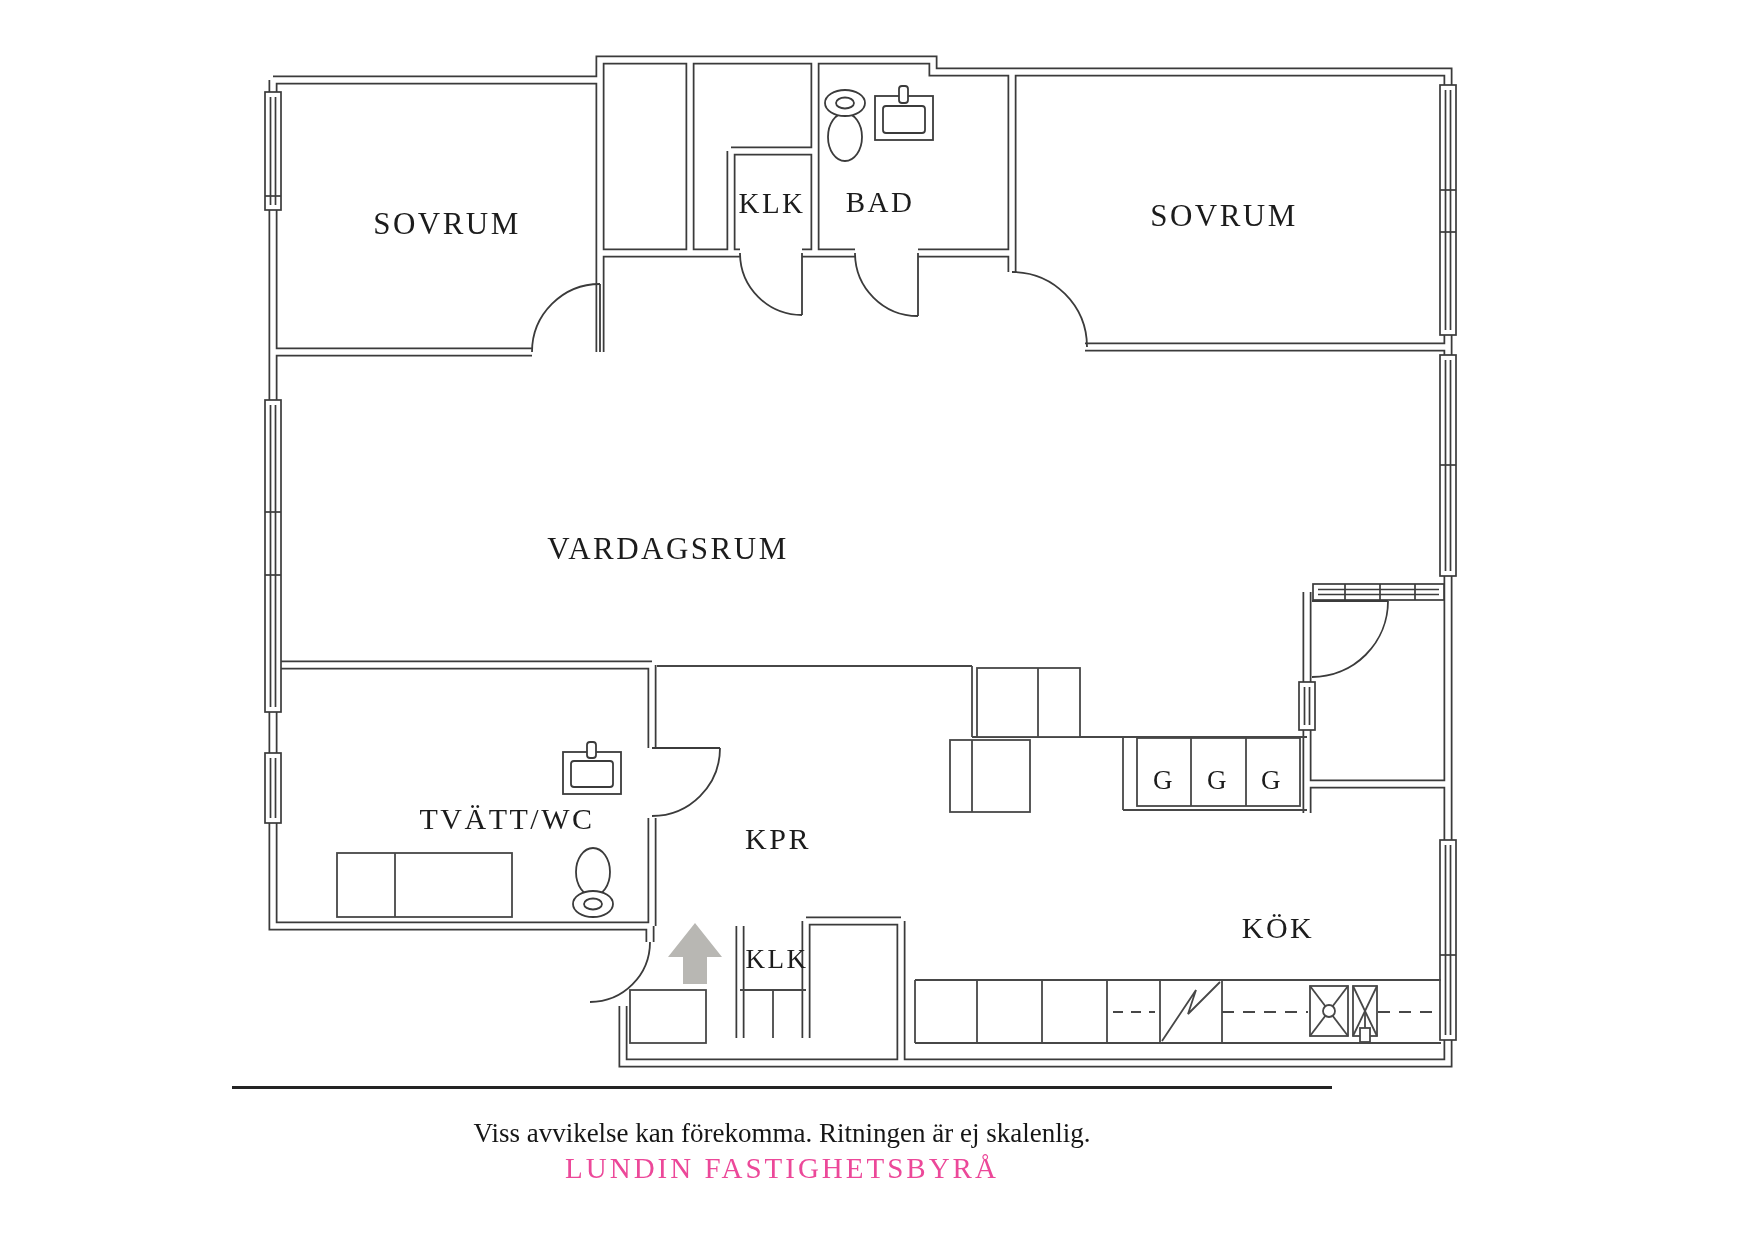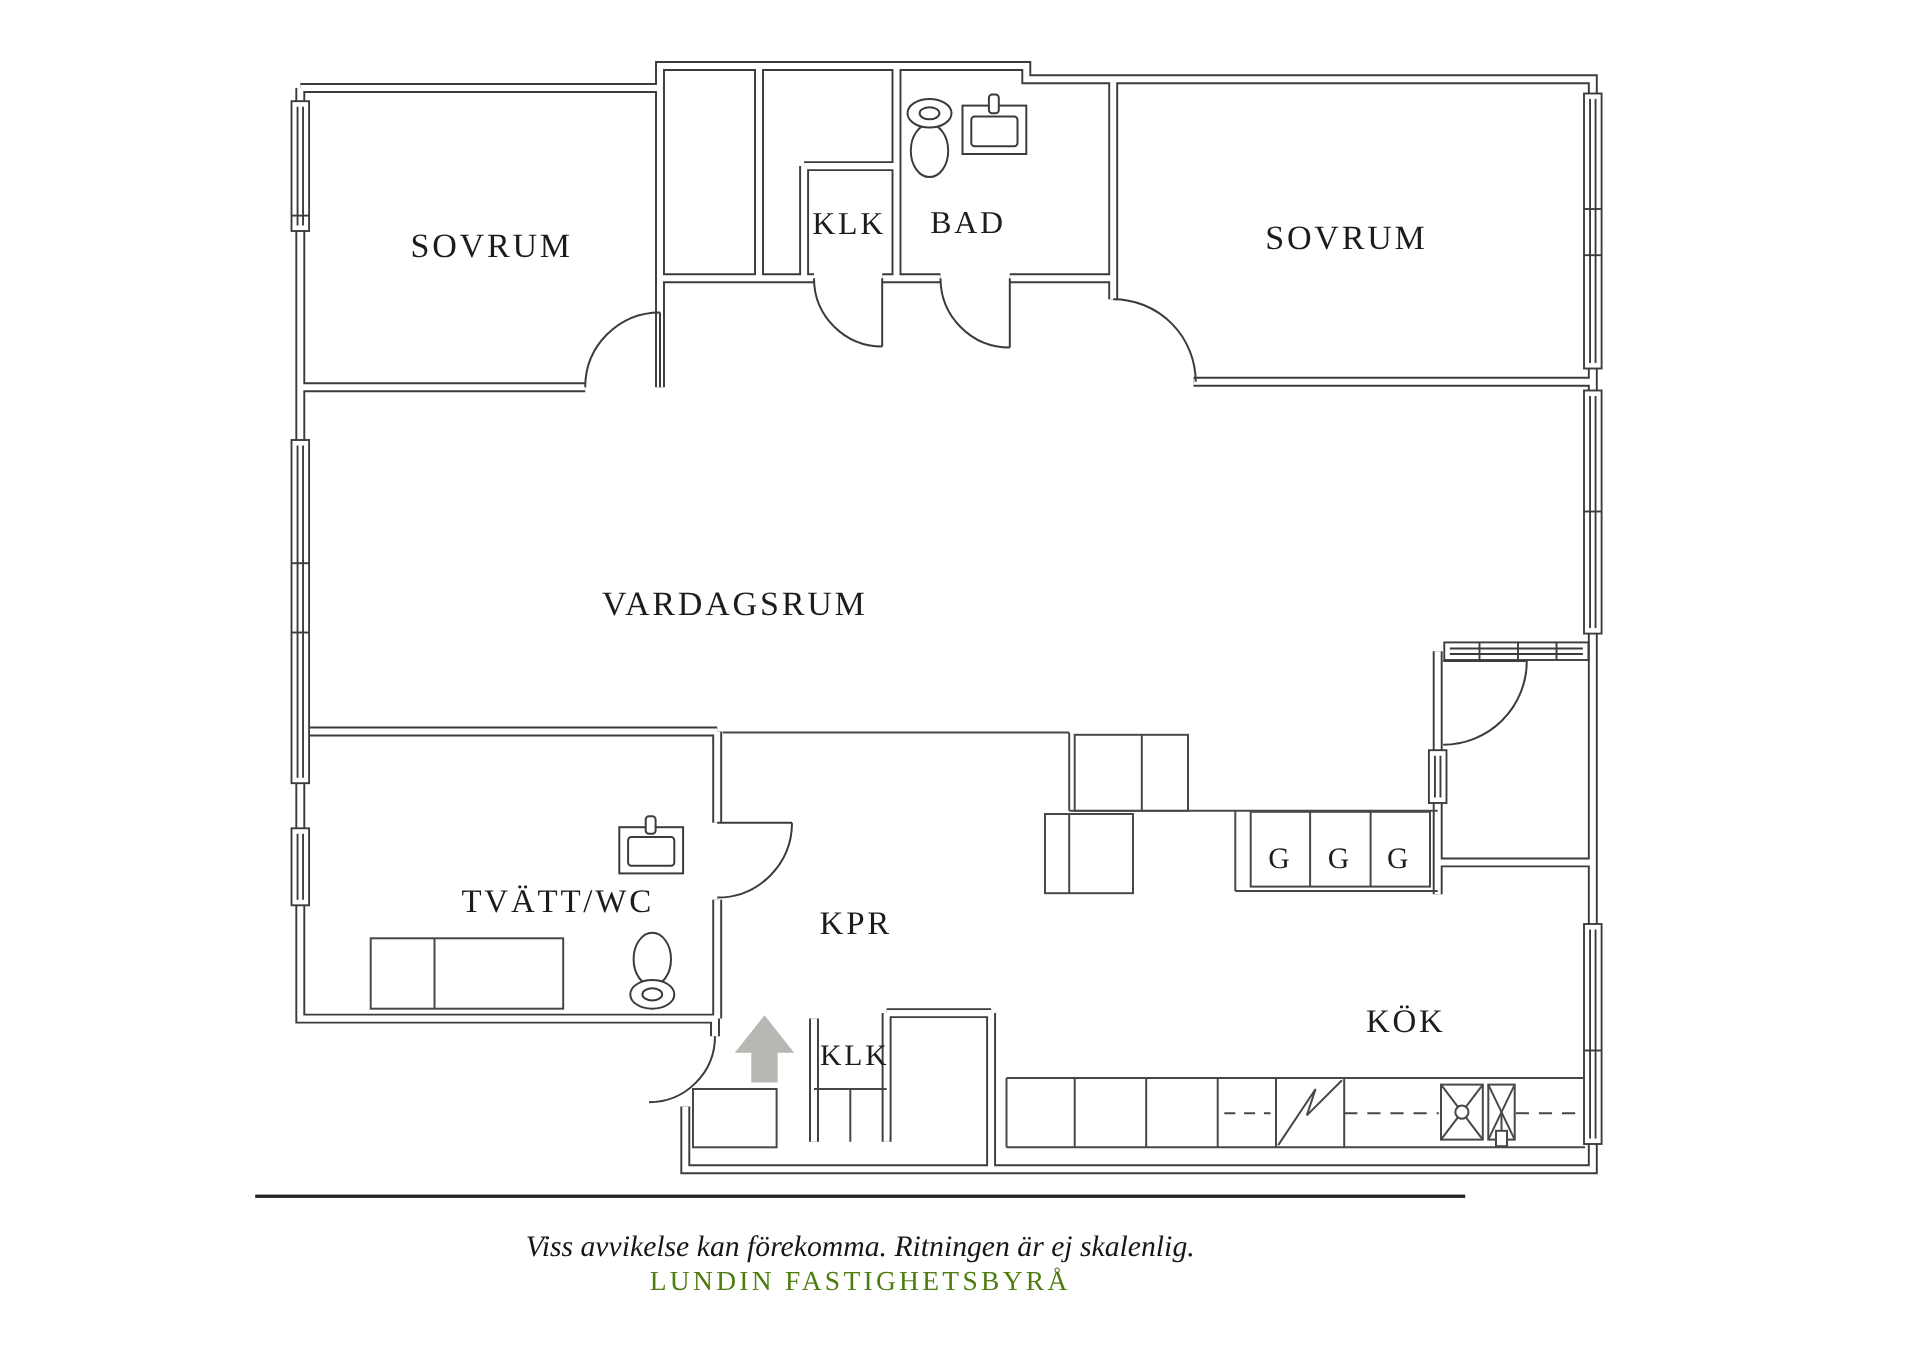--- a/index.html
+++ b/index.html
@@ -2,23 +2,23 @@
 <html><head>
 <meta charset="utf-8">
 <style>
   html,body{margin:0;padding:0;background:#ffffff;}
   .stage{position:relative;width:1754px;height:1240px;background:#ffffff;overflow:hidden;
          font-family:"Liberation Serif", serif;padding-left:28px;}
   svg{position:absolute;left:0;top:0;}
   .room-label{fill:#1c1c1c;letter-spacing:2.5px;}
   .footer-line{position:absolute;left:232px;width:1100px;top:1086px;height:3px;background:#232323;}
   .footer-disclaimer{position:absolute;left:232px;width:1100px;top:1118px;text-align:center;
-      font-style:italic;font-size:27px;color:#161616;}
+      font-size:27px;color:#161616;}
   .footer-company{position:absolute;left:232px;width:1100px;top:1152px;text-align:center;
-      font-size:25px;letter-spacing:3px;color:#4d7c0f;}
+      font-size:29px;letter-spacing:3px;color:#ec4899;}
 </style>
 </head>
 <body>
 
 <div class="stage">
   <svg width="1754" height="1240" viewBox="0 0 1754 1240">
 
     <defs>
       <path id="walls" d="M273,80 L600,80 L600,60 L933,60 L933,72 L1448,72 L1448,1063 L623,1063 L623,1006
         M273,80 L273,926 L650,926 L650,942

